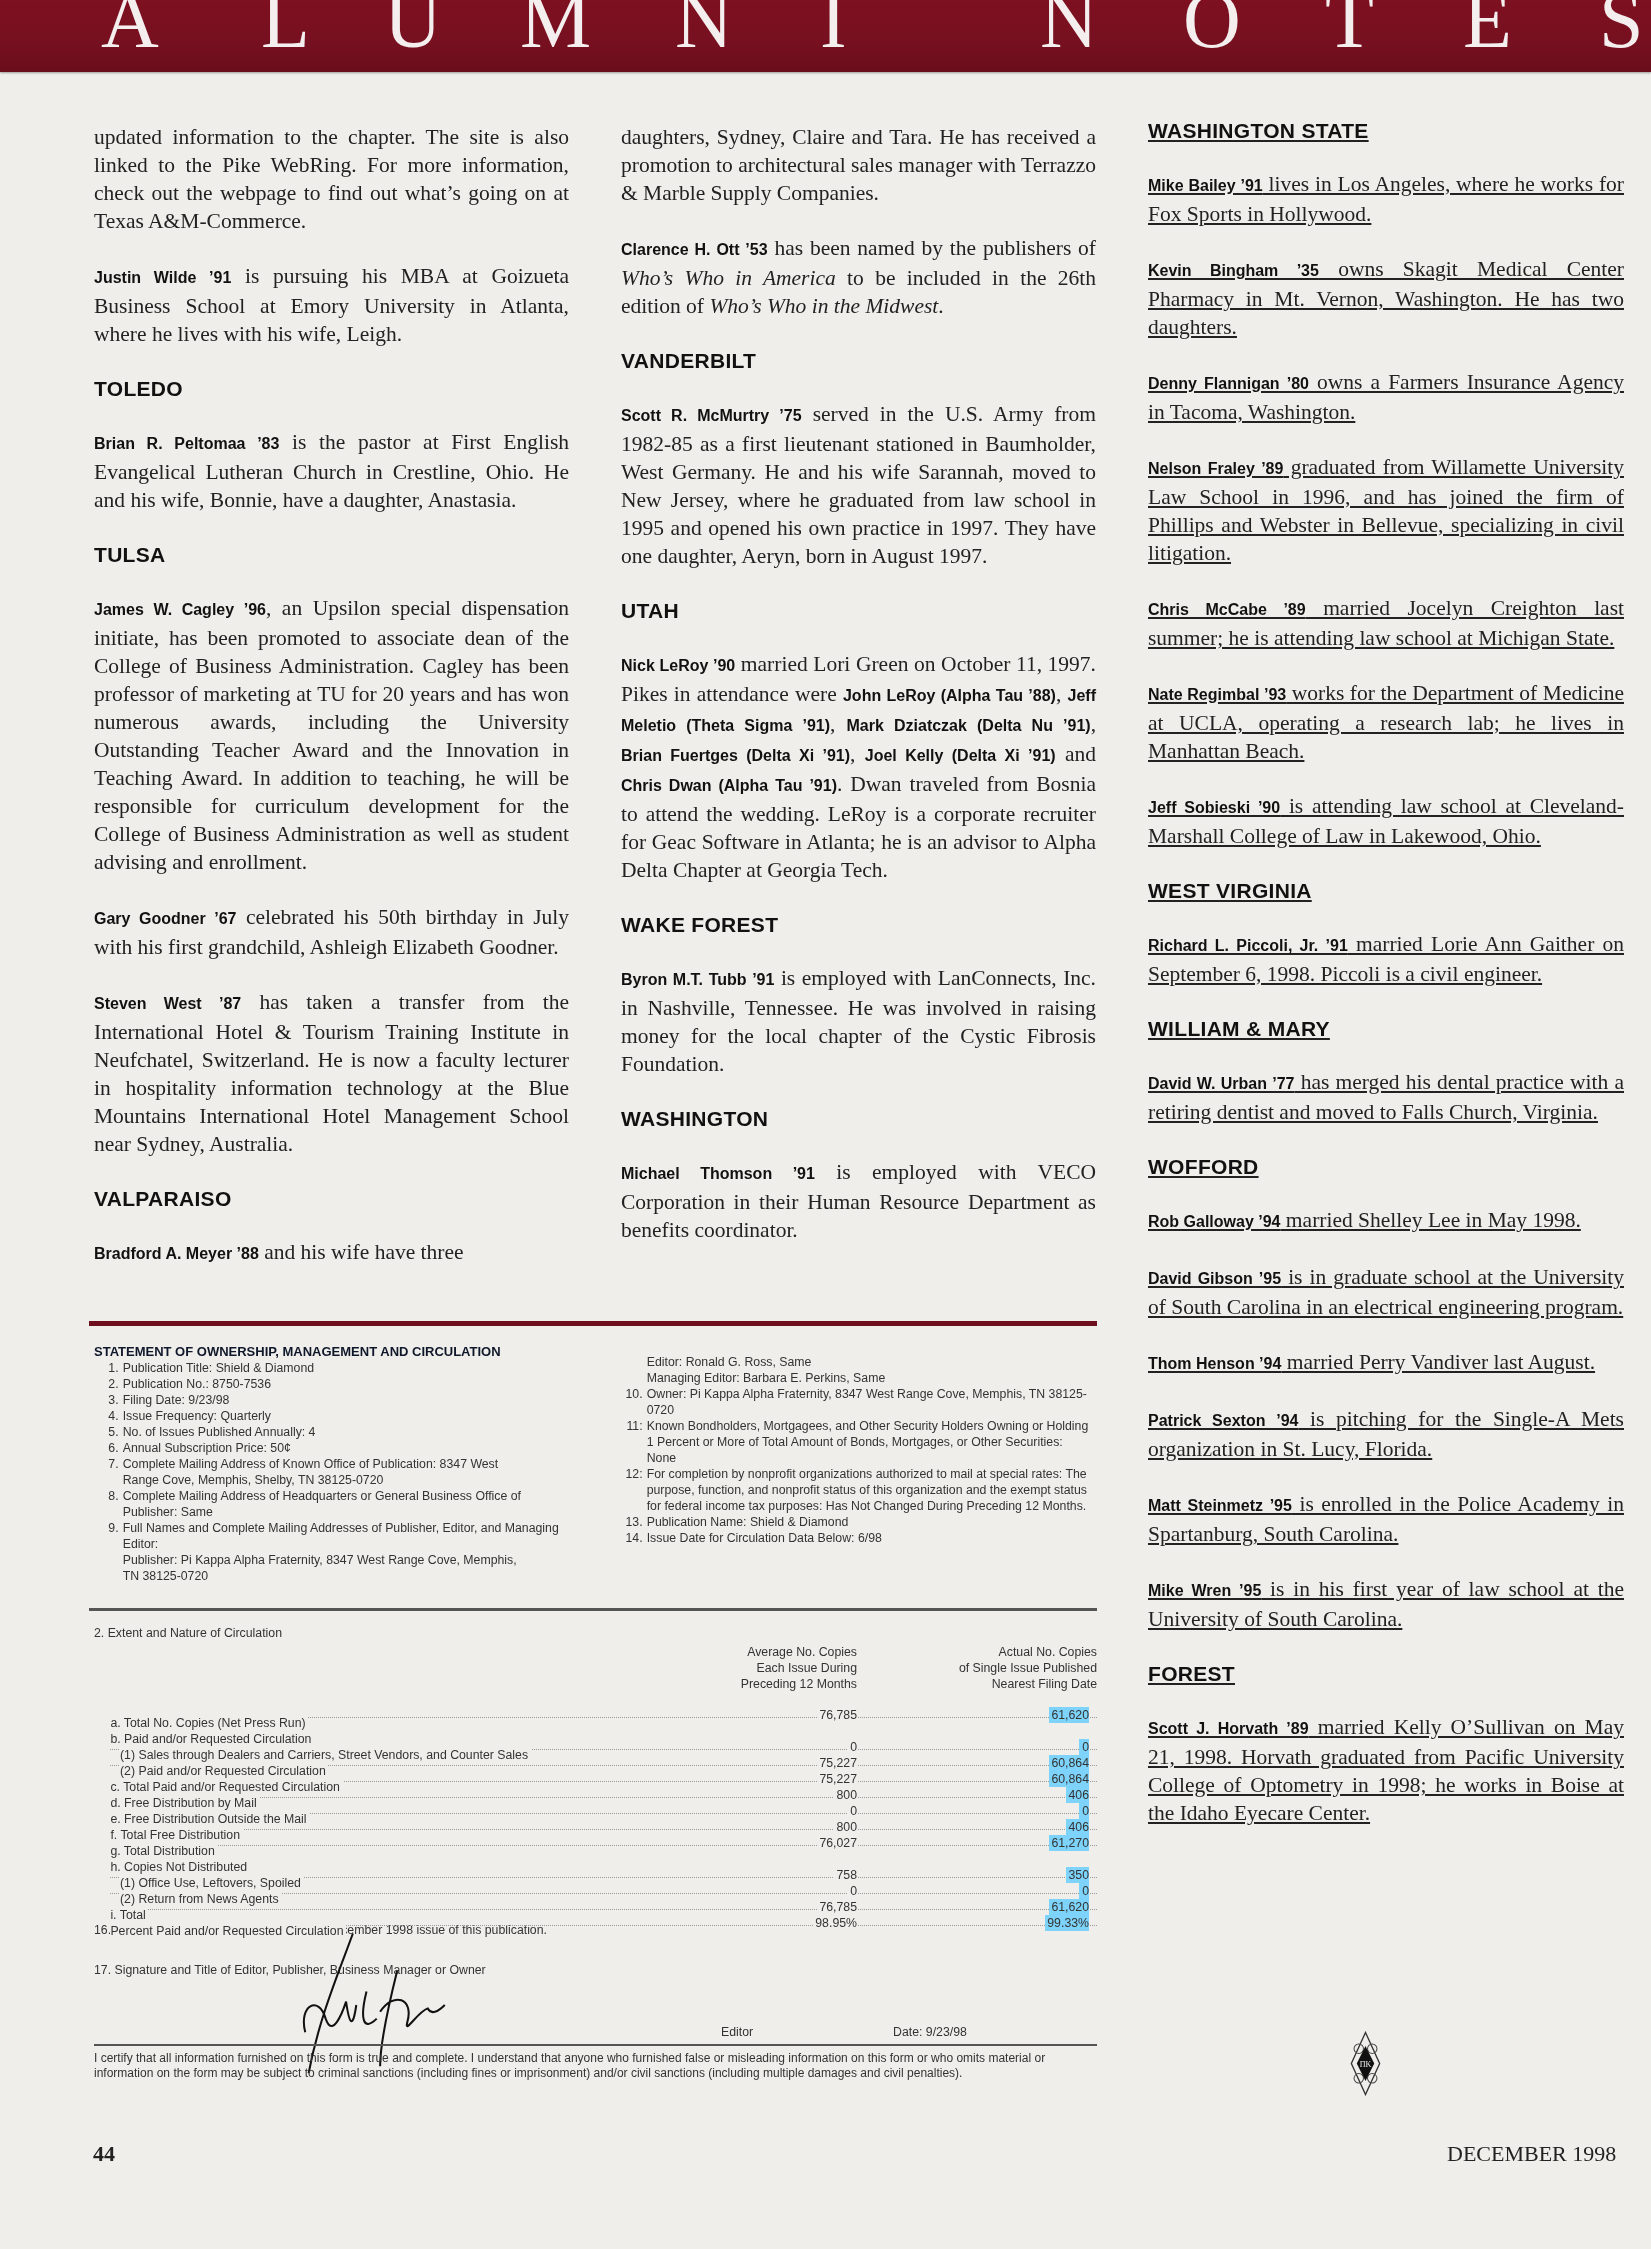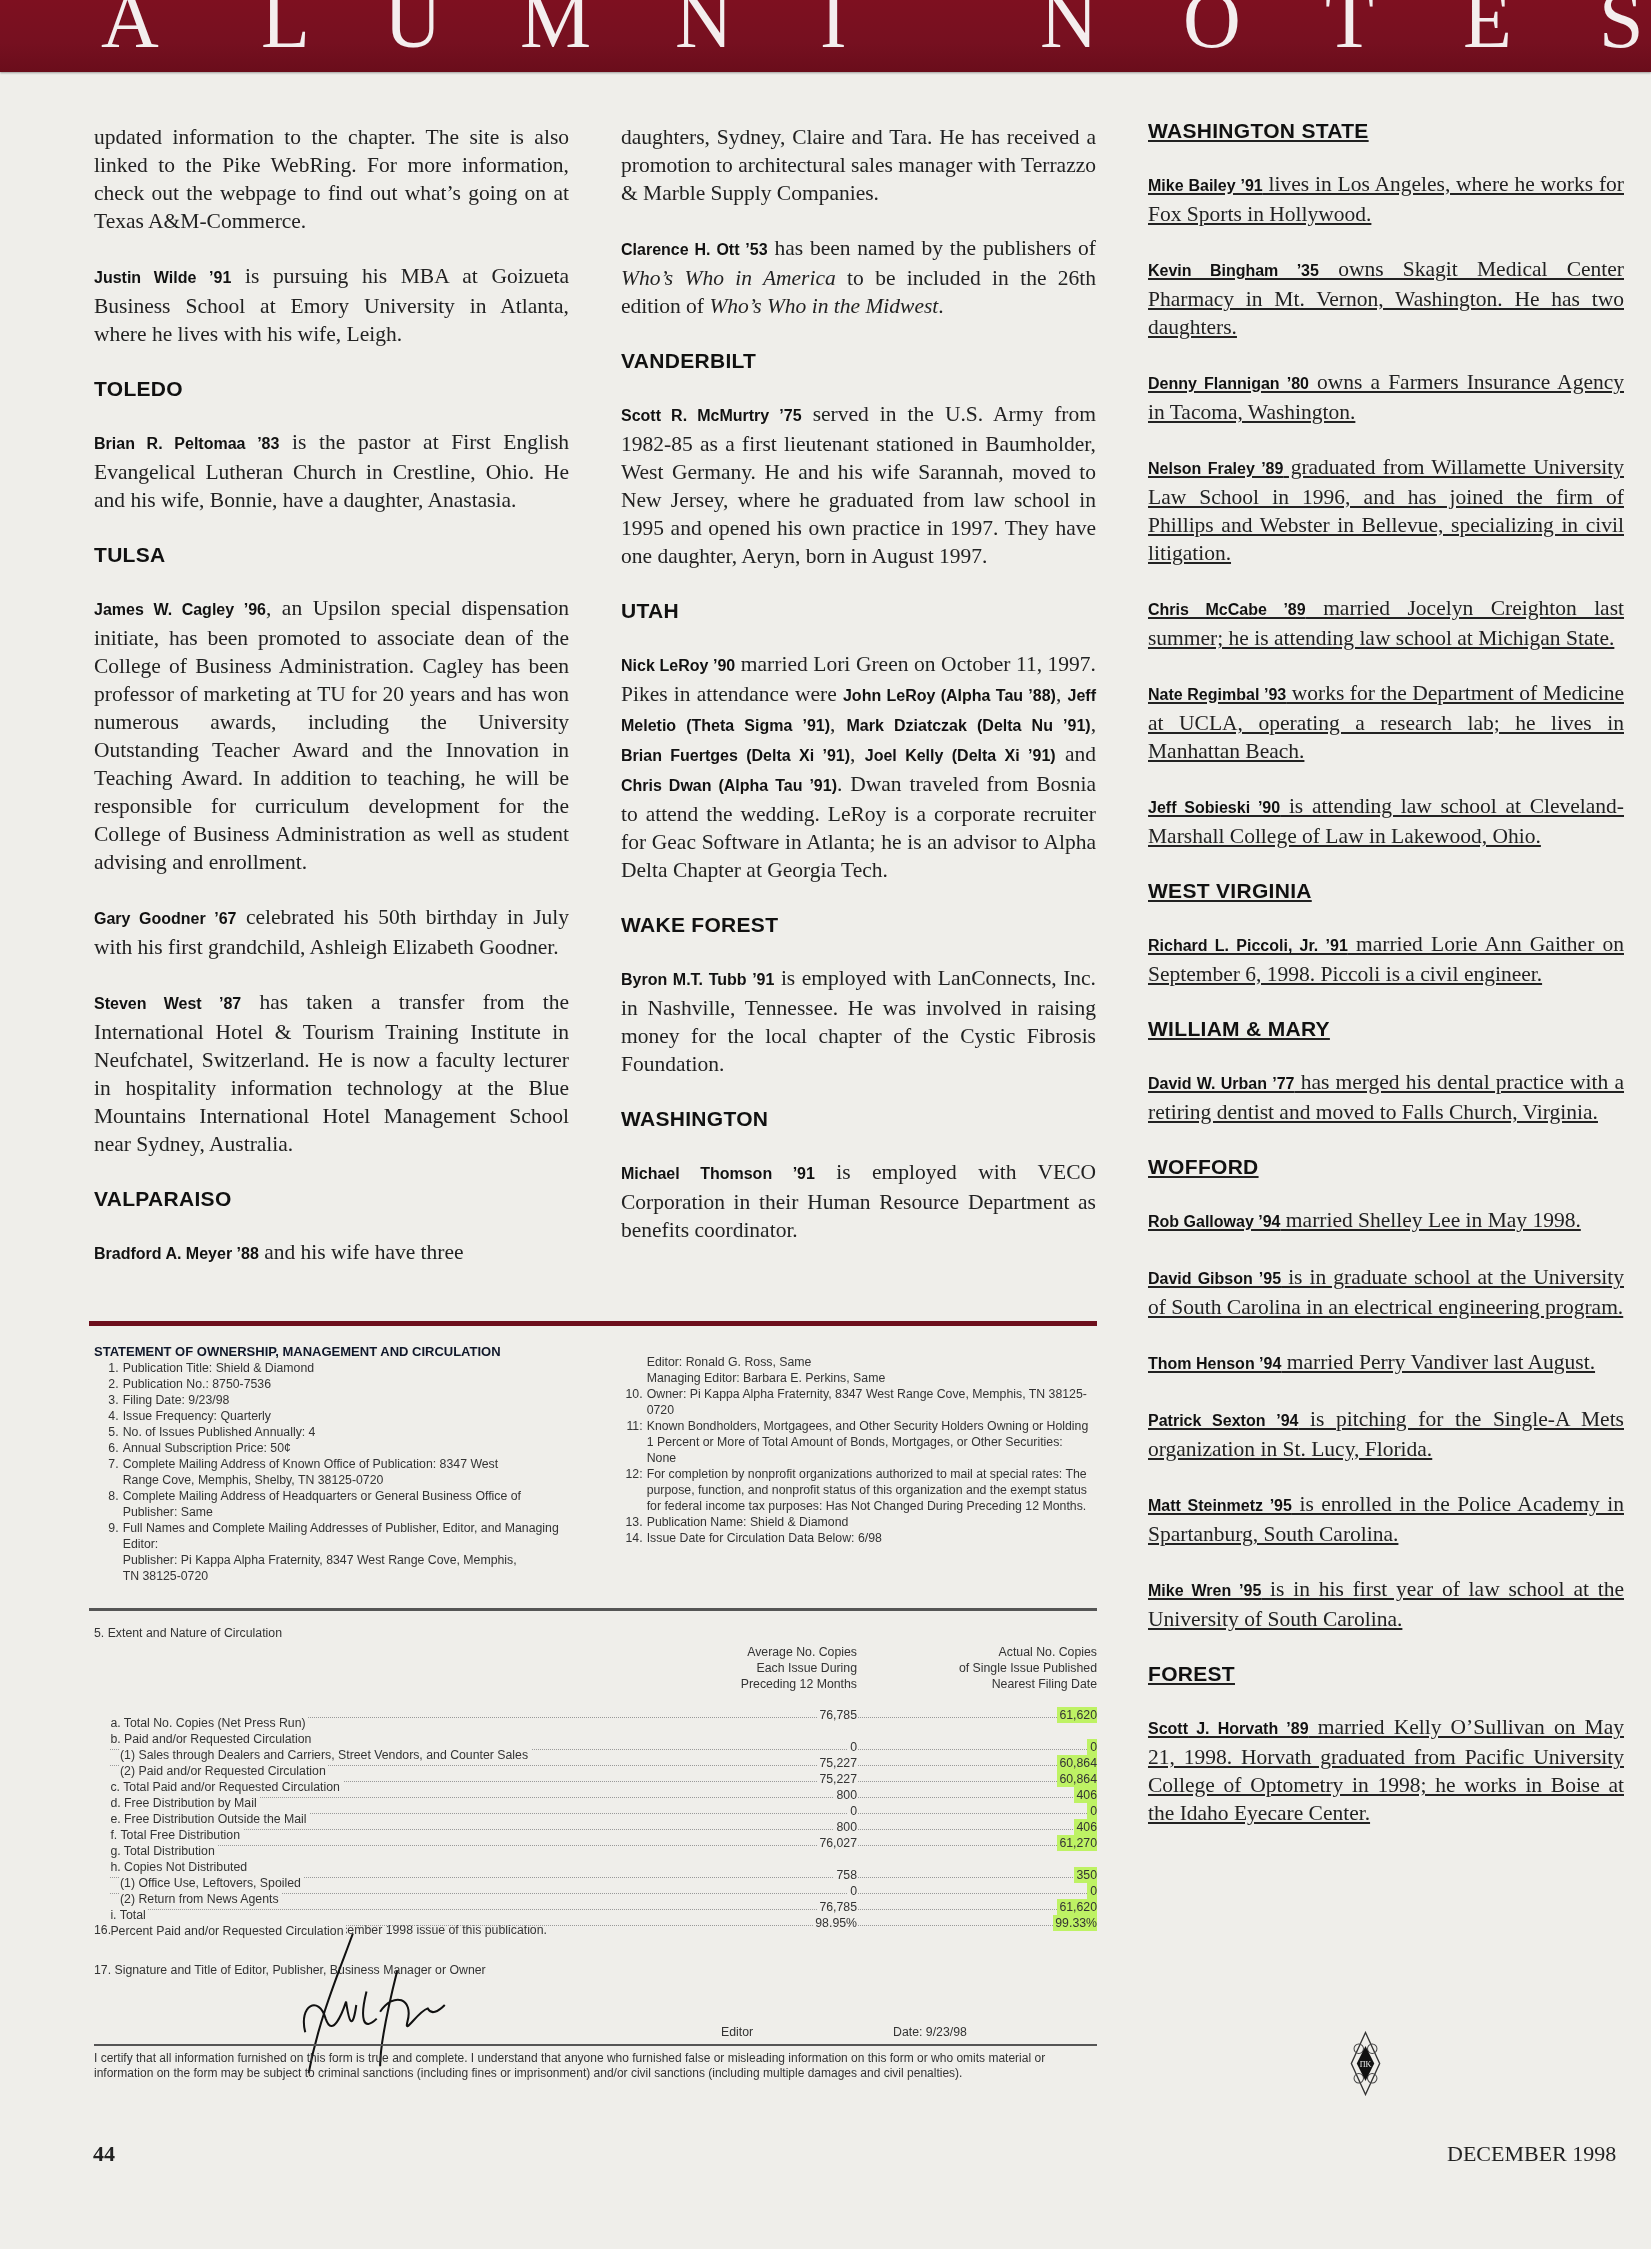--- a/index.html
+++ b/index.html
@@ -42,21 +42,21 @@
 
   .circ { position:absolute; left:94px; top:1625px; width:1003px; font-family:"Liberation Sans", sans-serif; font-size:12.3px; line-height:16px; color:#333; }
   .circ-head { position:relative; height:82px; }
   .circ-head .c1 { position:absolute; left:558px; top:19px; width:205px; text-align:right; }
   .circ-head .c2 { position:absolute; left:798px; top:19px; width:205px; text-align:right; }
   .row { position:relative; height:16px; white-space:nowrap; }
   .row .lbl { position:absolute; left:16.4px; background:#efeeea; padding-right:2.7px; z-index:2;margin-top:8px; }
   .row.ind .lbl { left:26px; }
   .row .dots { position:absolute; left:16.4px; right:0; top:10.2px; border-bottom:1.4px dotted #999; z-index:1; }
   .row .v1 { position:absolute; right:240px; background:#efeeea; padding-left:2.7px; z-index:2; }
-  .row .v2 { position:absolute; right:0; background:#bef264; padding-left:2.7px; z-index:2; }
+  .row .v2 { position:absolute; right:8px; background:#7dd3fc; padding-left:2.7px; z-index:2; }
 
   .sig-area { position:absolute; left:94px; top:1923px; width:1003px; font-family:"Liberation Sans", sans-serif; font-size:12.3px; color:#333; }
   .footer { position:absolute; font-family:"Liberation Serif", serif; font-size:22px; }
 </style>
 </head>
 <body>
 
 <div class="banner">
   <div class="banner-letters">
     <span style="left:101px">A</span>
@@ -212,21 +212,21 @@
   <div class="li">
       <span class="num">14.</span>
       <span class="txt">Issue Date for Circulation Data Below: 6/98</span>
     </div>
 </div>
 
 <div class="rule" style="top:1608px; height:2.7px; background:#555;"></div>
 
 <div class="circ">
   <div class="circ-head">
-    <div style="position:absolute; left:0; top:0;">5. Extent and Nature of Circulation</div>
+    <div style="position:absolute; left:0; top:0;">2. Extent and Nature of Circulation</div>
     <div class="c1">
       <div>Average No. Copies</div>
       <div>Each Issue During</div>
       <div>Preceding 12 Months</div>
     </div>
     <div class="c2">
       <div>Actual No. Copies</div>
       <div>of Single Issue Published</div>
       <div>Nearest Filing Date</div>
     </div>

